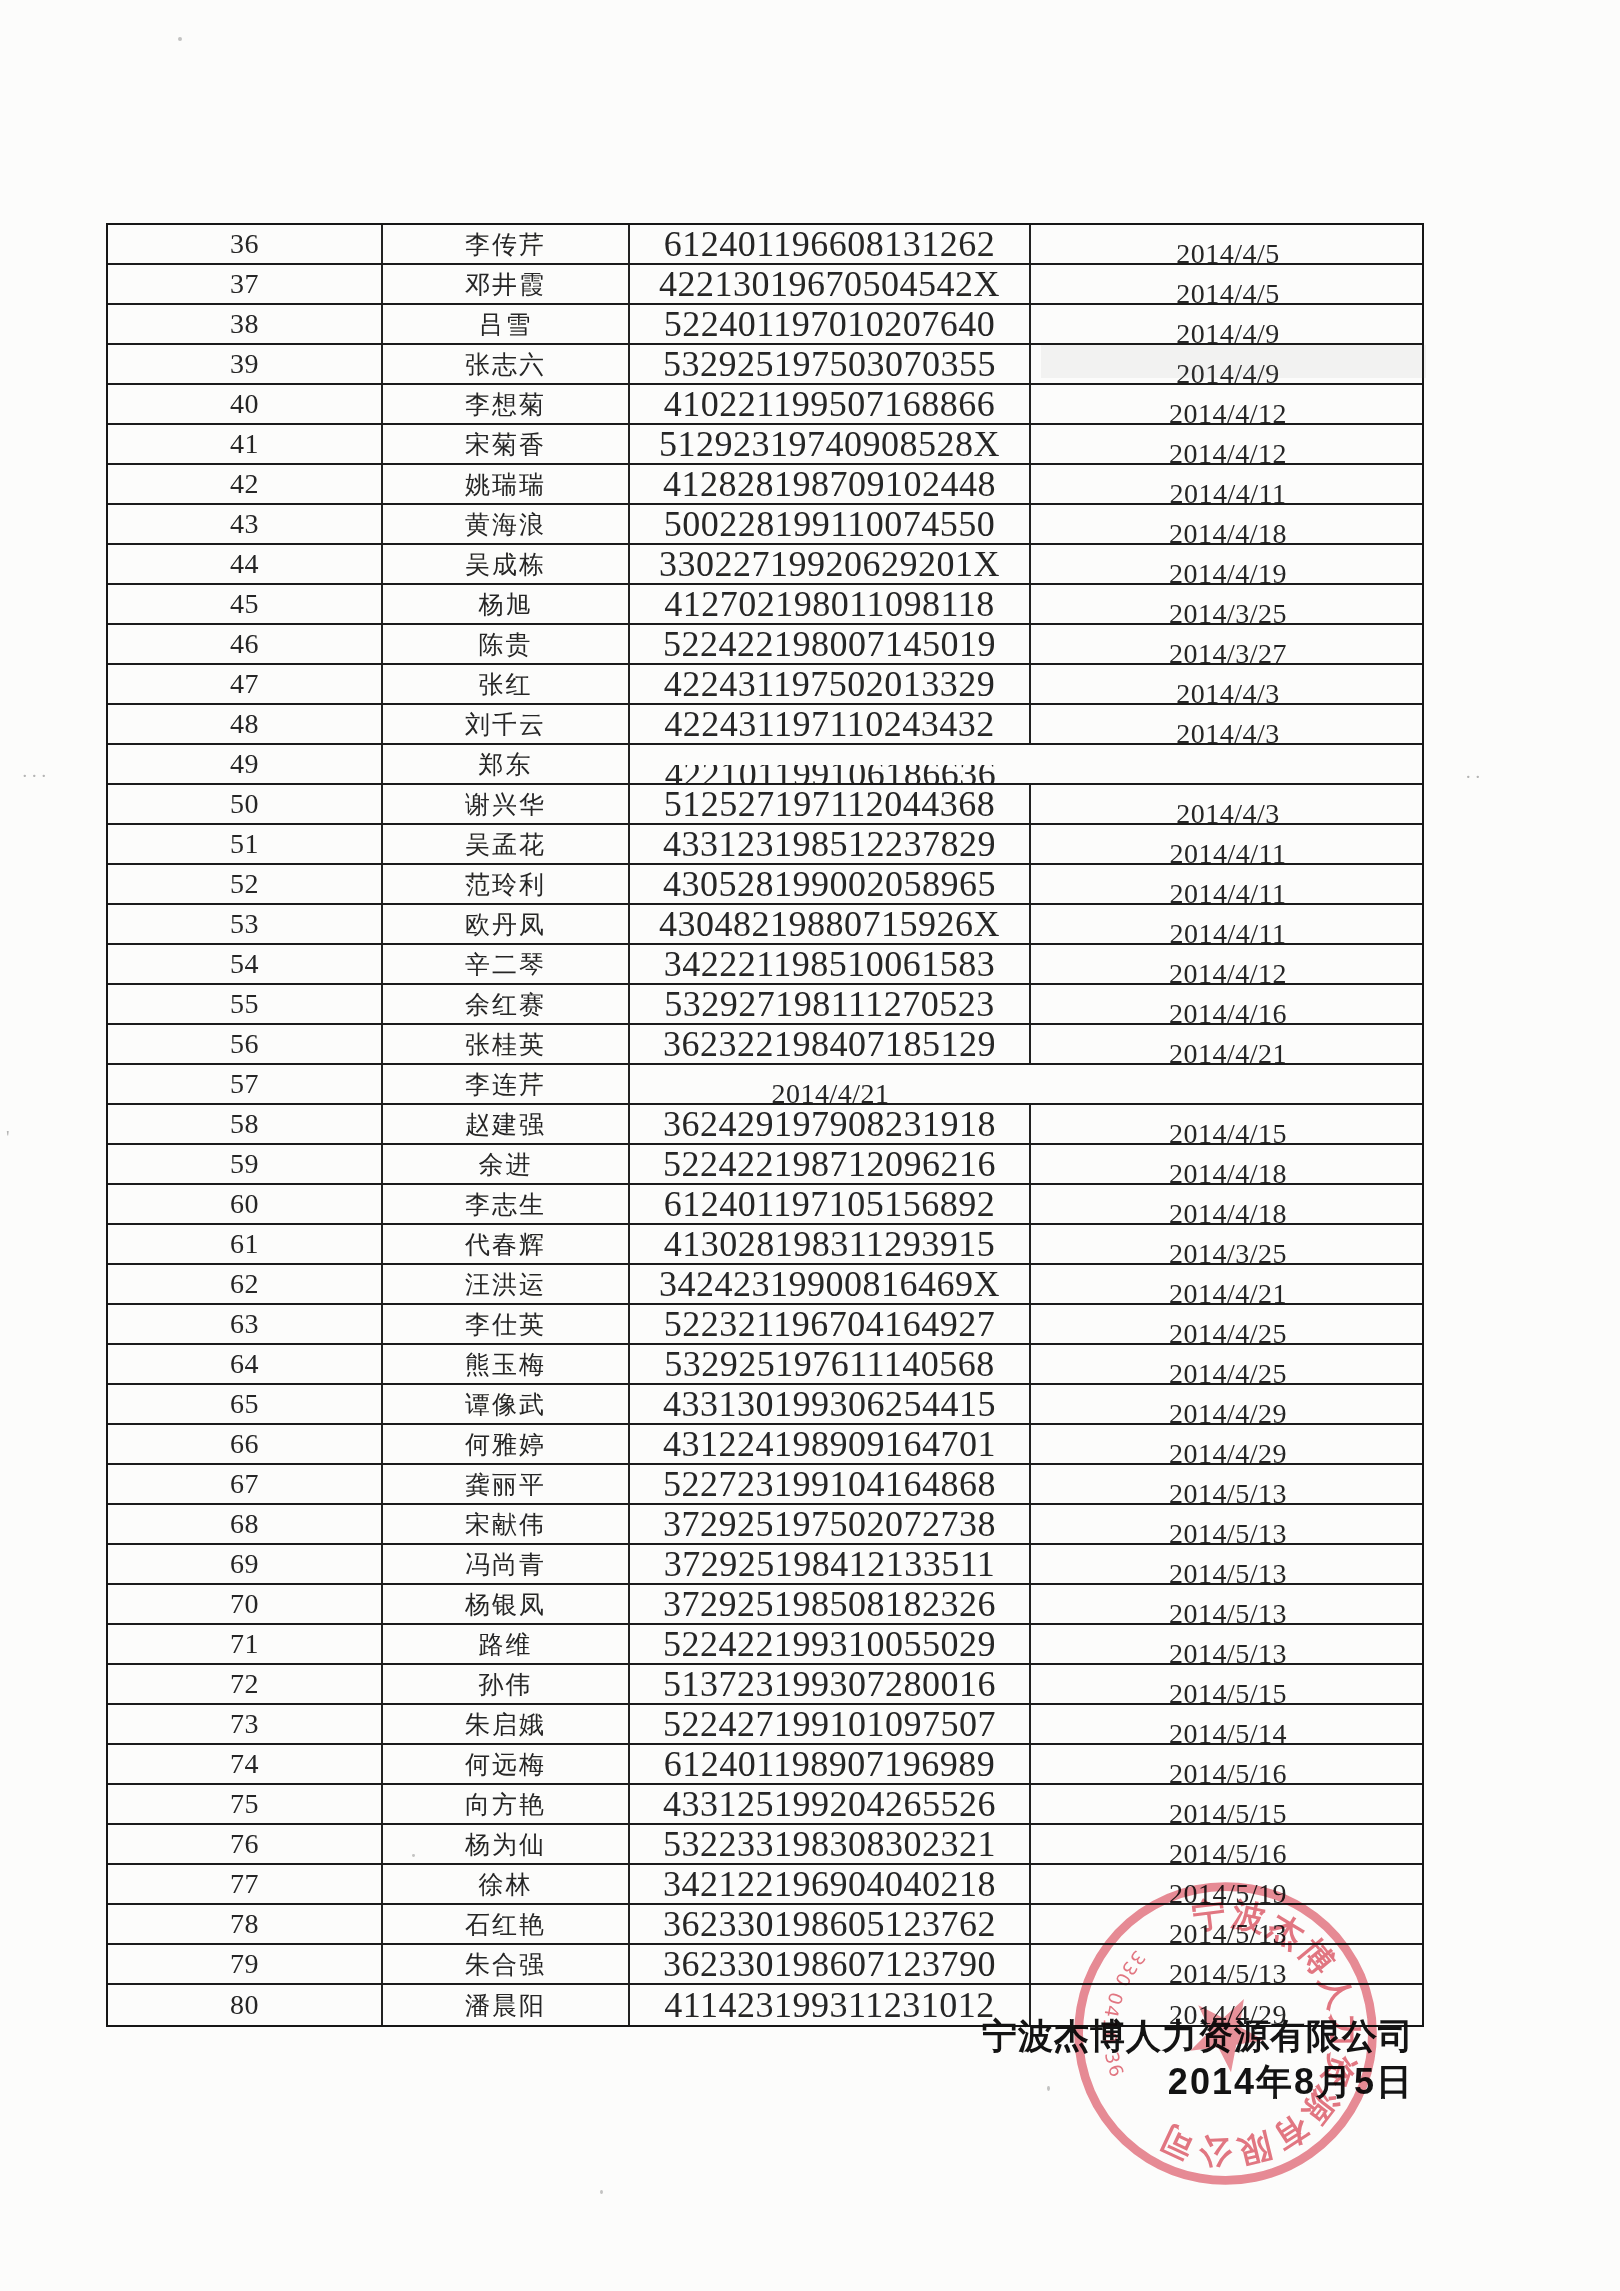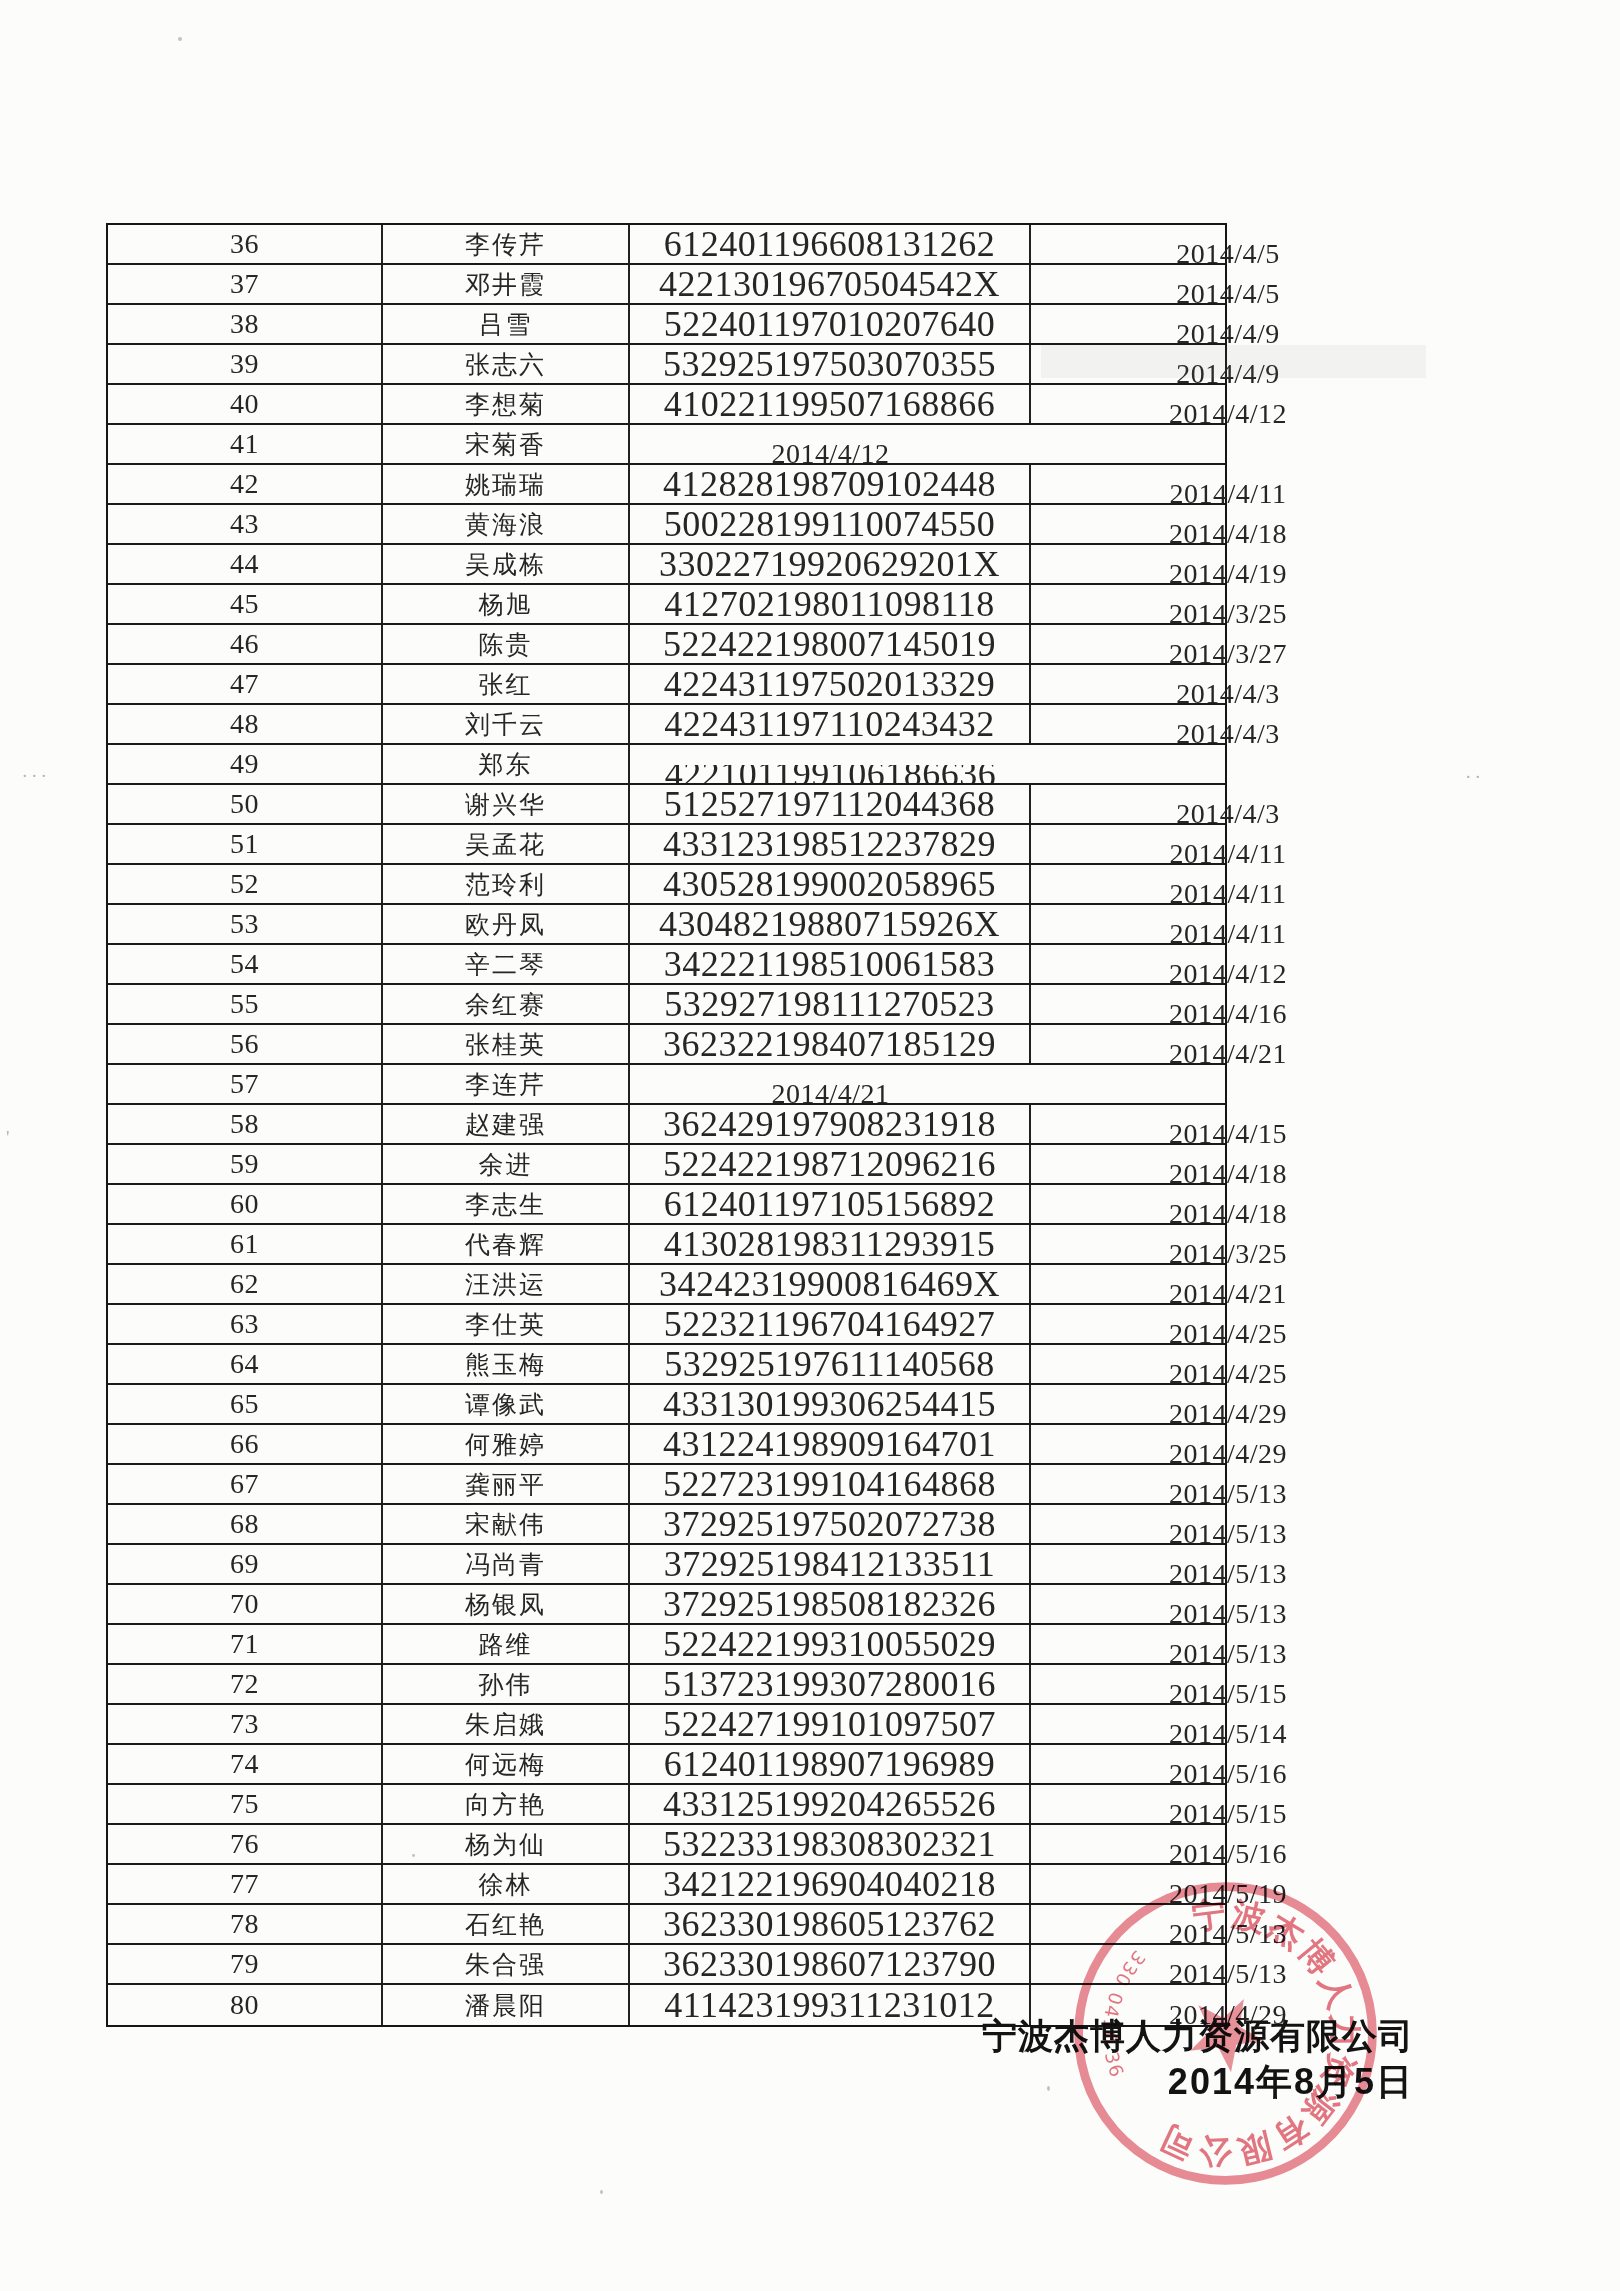--- a/index.html
+++ b/index.html
@@ -7,21 +7,21 @@
     position:relative;
     width:1620px;height:2292px;
     background:#fcfcfb;
     overflow:hidden;
     font-family:"Liberation Serif","DejaVu Serif",serif;
     color:#1e1e1e;
   }
   
   .roster{
     position:absolute;left:106px;top:223px;
-    width:1121px;
+    width:1318px;
     border:2.9px solid #161616;
     box-sizing:border-box;
     background:transparent;
   }
   .row{
     display:grid;
     grid-template-columns:275px 247px 401px 394px;
     height:40px;
     box-sizing:border-box;
     border-bottom:2.9px solid #1b1b1b;
@@ -104,20 +104,21 @@
         </div>
         <div class="row">
           <div class="cell serial">40</div>
           <div class="cell name">李想菊</div>
           <div class="cell idnum">410221199507168866</div>
           <div class="cell date">2014/4/12</div>
         </div>
         <div class="row">
           <div class="cell serial">41</div>
           <div class="cell name">宋菊香</div>
+          <div class="cell idnum">51292319740908528X</div>
           <div class="cell date">2014/4/12</div>
         </div>
         <div class="row">
           <div class="cell serial">42</div>
           <div class="cell name">姚瑞瑞</div>
           <div class="cell idnum">412828198709102448</div>
           <div class="cell date">2014/4/11</div>
         </div>
         <div class="row">
           <div class="cell serial">43</div>

